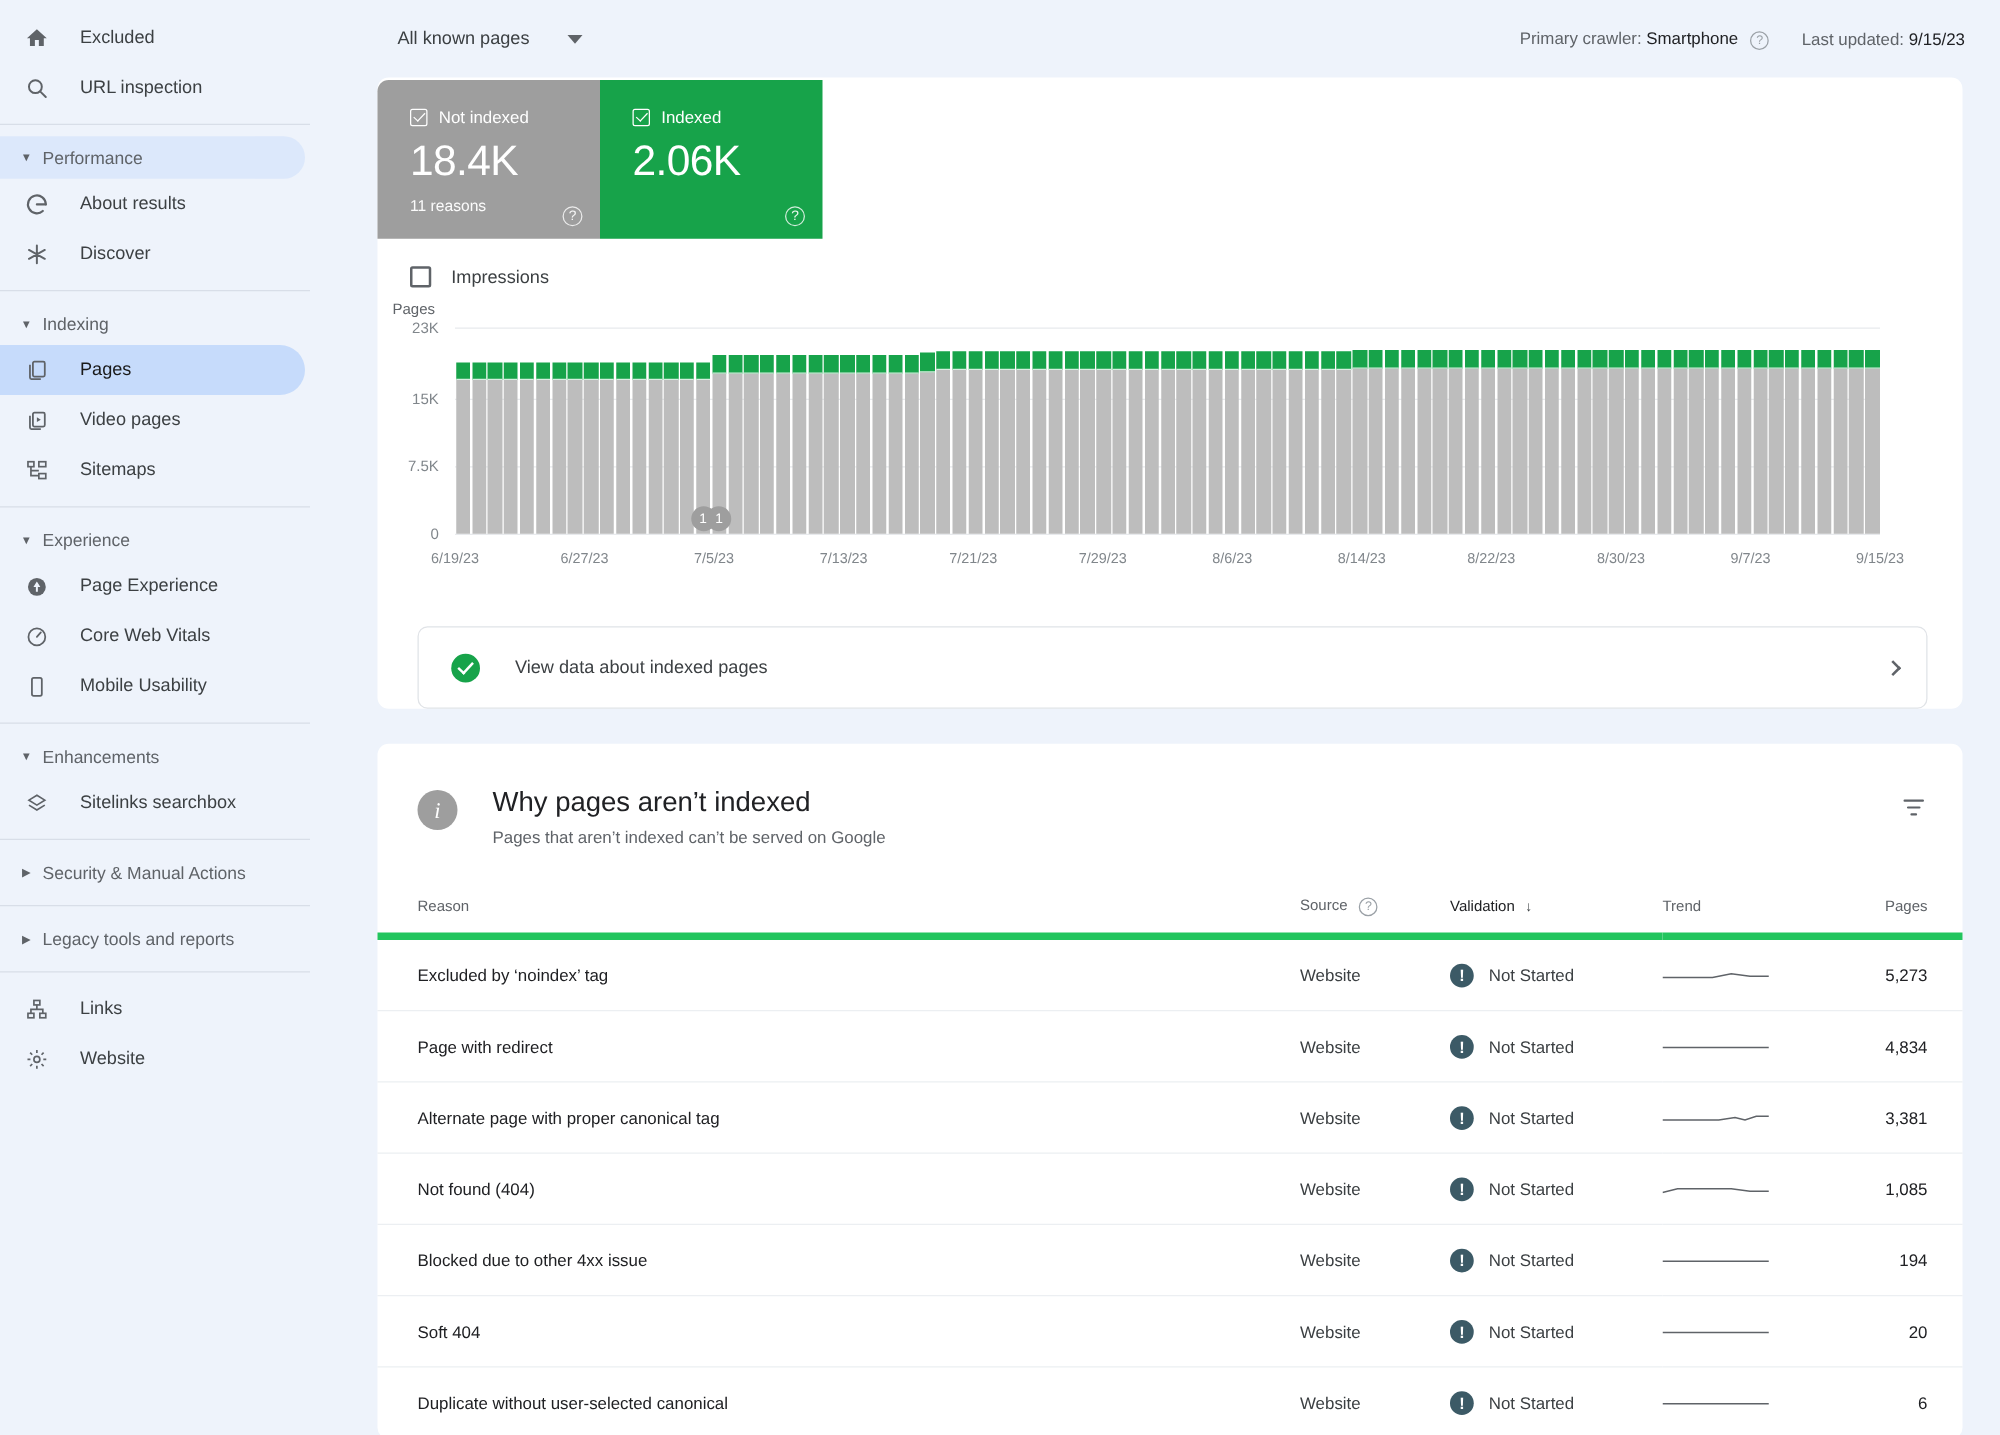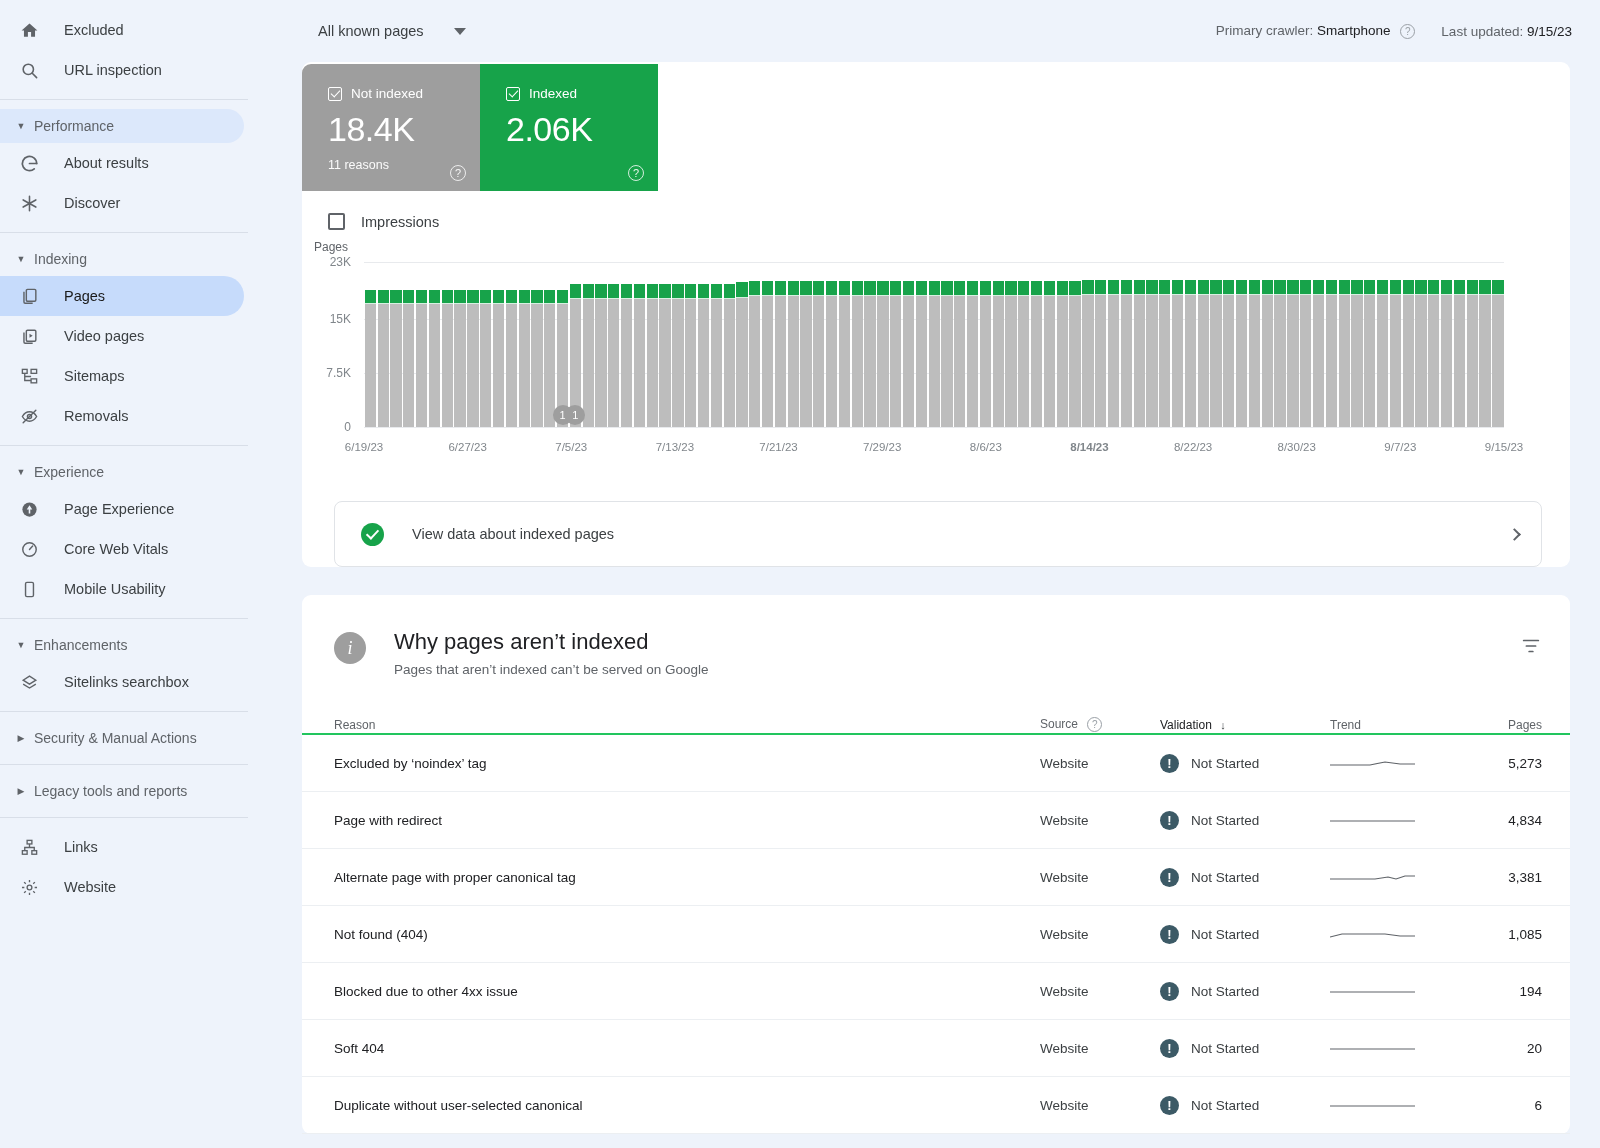--- a/index.html
+++ b/index.html
@@ -181,22 +181,22 @@
     font-family: "Liberation Serif", serif; font-style: italic;
     flex: 0 0 32px; margin-right: 28px; margin-top: 3px;
   }
   .reasons-head h2 { font-size: 22px; font-weight: 400; color: #202124; }
   .reasons-head p { font-size: 13.5px; color: #5f6368; margin-top: 7px; }
   .filter-icon { margin-left: auto; cursor: pointer; padding-top: 6px; }
 
   table { width: 100%; border-collapse: collapse; margin-top: 30px; }
   th {
     font-size: 12px; font-weight: 400; color: #5f6368;
-    text-align: left; padding: 10px 0 1px 0;
-    border-bottom: 2px solid #22c55e;
+    text-align: left; padding: 10px 0 13px 0;
+    border-bottom: 6px solid #22c55e;
   }
   td {
     font-size: 13.5px; color: #202124; padding: 16px 0;
     border-bottom: 1px solid #eceff2;
   }
   th:first-child, td:first-child { padding-left: 32px; }
   th.c-source, td.c-source { width: 120px; }
   th.c-valid, td.c-valid { width: 170px; }
   th.c-trend, td.c-trend { width: 130px; }
   th.c-pages, td.c-pages { width: 110px; text-align: right; padding-right: 28px; }
@@ -289,30 +289,20 @@
     <div class="nav-item">
       <span class="ico">
         <svg viewBox="0 0 24 24" fill="none" stroke="currentColor" stroke-width="1.7">
             <rect x="3" y="3" width="6" height="5"></rect>
             <rect x="14" y="3" width="7" height="5"></rect>
             <rect x="14" y="15" width="7" height="5"></rect>
             <path d="M6 8v9h8M6 12h8"></path>
           </svg>
       </span>
       <span>Sitemaps</span>
-    </div>
-    <div class="nav-item">
-      <span class="ico">
-        <svg viewBox="0 0 24 24" fill="none" stroke="currentColor" stroke-width="1.8">
-            <path d="M3 12s3.5-6 9-6 9 6 9 6-3.5 6-9 6-9-6-9-6z"></path>
-            <circle cx="12" cy="12" r="2.6"></circle>
-            <path d="M4 20L20 4" stroke-linecap="round"></path>
-          </svg>
-      </span>
-      <span>Removals</span>
     </div>
 
     <div class="divider"></div>
 
     <div class="group-head">
       <span class="caret">▼</span>
       <span>Experience</span>
     </div>
     <div class="nav-item">
       <span class="ico">
@@ -821,21 +811,21 @@
             <div class="annot" style="left: 18.5393%;">1</div>
           </div>
         <div class="xaxis" id="xaxis">
             <div class="xtick" style="left: 0%;">6/19/23</div>
             <div class="xtick" style="left: 9.09091%;">6/27/23</div>
             <div class="xtick" style="left: 18.1818%;">7/5/23</div>
             <div class="xtick" style="left: 27.2727%;">7/13/23</div>
             <div class="xtick" style="left: 36.3636%;">7/21/23</div>
             <div class="xtick" style="left: 45.4545%;">7/29/23</div>
             <div class="xtick" style="left: 54.5455%;">8/6/23</div>
-            <div class="xtick" style="left: 63.6364%; font-weight: bold;">8/14/23</div>
+            <div class="xtick" style="left: 63.6364%;">8/14/23</div>
             <div class="xtick" style="left: 72.7273%;">8/22/23</div>
             <div class="xtick" style="left: 81.8182%;">8/30/23</div>
             <div class="xtick" style="left: 90.9091%;">9/7/23</div>
             <div class="xtick" style="left: 100%;">9/15/23</div>
           </div>
       </div>
 
       <div class="viewdata">
         <span class="check-circle"></span>
         <span class="txt">View data about indexed pages</span>

